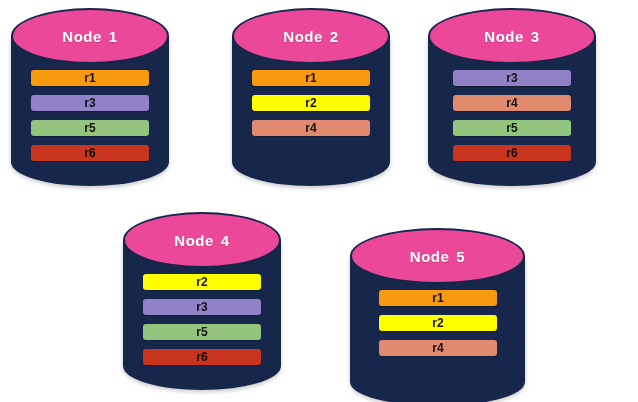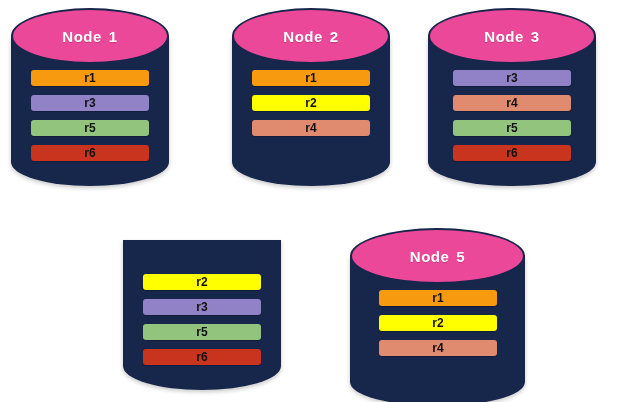--- a/index.html
+++ b/index.html
@@ -144,20 +144,23 @@
         <div class="bar" style="background: rgb(146, 196, 125);">
           <span class="bar-label">r5</span>
         </div>
         <div class="bar" style="background: rgb(201, 52, 31);">
           <span class="bar-label">r6</span>
         </div>
       </div>
     </div>
     <div class="node" style="left: 123px; top: 212px; width: 158px; height: 178px;">
       <div class="cyl-body" style="top: 28px; height: 150px;"></div>
+      <div class="cyl-top" style="top: 0px; height: 56px;">
+        <div class="node-label"><span>Node</span><span class="num">4</span></div>
+      </div>
       <div class="bars" style="top: 62px; left: 20px; width: 118px;">
         <div class="bar" style="background: rgb(255, 255, 0);">
           <span class="bar-label">r2</span>
         </div>
         <div class="bar" style="background: rgb(145, 130, 200);">
           <span class="bar-label">r3</span>
         </div>
         <div class="bar" style="background: rgb(146, 196, 125);">
           <span class="bar-label">r5</span>
         </div>

